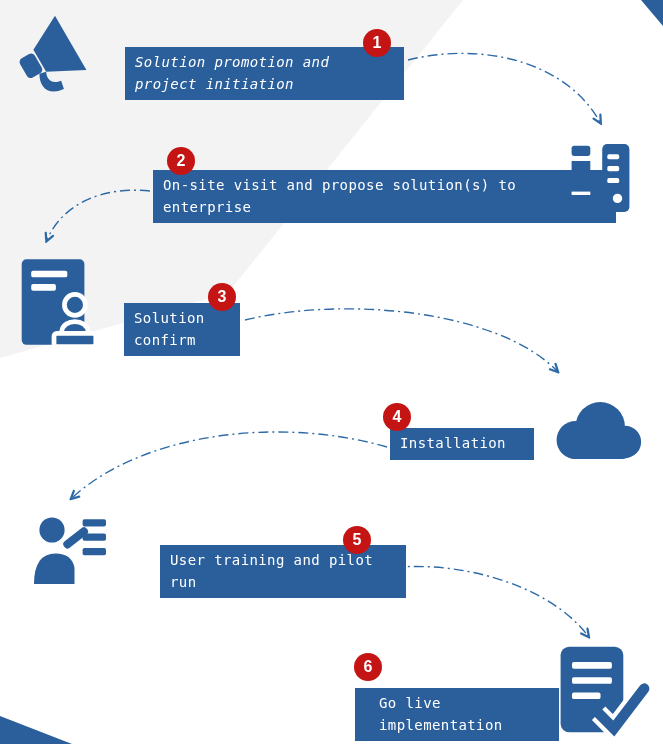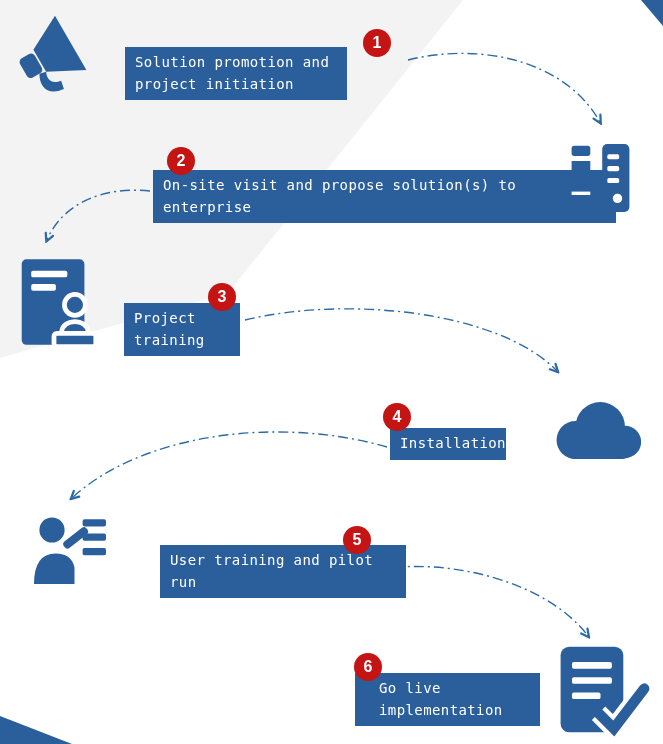--- a/index.html
+++ b/index.html
@@ -33,36 +33,36 @@
     font-family:"Liberation Sans","DejaVu Sans",sans-serif;
     font-weight:bold;font-size:16px;
     display:flex;align-items:center;justify-content:center;
     z-index:3;
   }
   .icon{position:absolute;z-index:2;}
   .icon svg{overflow:visible;display:block;}
   .fillblue{fill:#2b5f9c;}
   
   .s1-icon{left:8px;top:8px;}
-  .s1-box{left:125px;top:47px;width:222px;}
+  .s1-box{left:125px;top:47px;width:279px;font-style:italic;}
   .s1-badge{left:363px;top:29px;}
   .s2-badge{left:167px;top:147px;}
   .s2-box{left:153px;top:170px;width:463px;}
   .s2-icon{left:558px;top:133px;}
   .s3-icon{left:16px;top:253px;}
   .s3-box{left:124px;top:303px;width:116px;}
   .s3-badge{left:208px;top:283px;}
   .s4-badge{left:383px;top:403px;}
-  .s4-box{left:390px;top:428px;width:116px;}
+  .s4-box{left:390px;top:428px;width:144px;}
   .s4-icon{left:543px;top:383px;}
   .s5-icon{left:25px;top:503px;}
   .s5-box{left:124px;top:545px;width:246px;margin-left:36px;}
   .s5-badge{left:343px;top:526px;}
   .s6-badge{left:354px;top:653px;}
-  .s6-box{left:355px;top:673px;width:185px;padding-left:24px;}
+  .s6-box{left:355px;top:688px;width:204px;padding-left:24px;}
   .s6-icon{left:553px;top:643px;}
 </style>
 </head>
 <body>
 
 <div class="canvas">
 
   <svg class="bg-layer" viewBox="0 0 663 744">
     <polygon points="0,0 463,0 228,293 0,358" fill="#f3f3f3"></polygon>
     <polygon points="641,0 663,0 663,26" fill="#2b5f9c"></polygon>
@@ -132,21 +132,21 @@
         <rect x="16" y="16" width="38" height="7" rx="2" fill="#ffffff"></rect>
         <rect x="16" y="30" width="26" height="7" rx="2" fill="#ffffff"></rect>
         <g class="fillblue" stroke="#ffffff" stroke-width="5">
           <circle cx="62" cy="52" r="11"></circle>
           <path d="M48 80 C50 66 74 66 76 80 L76 84 L48 84 Z"></path>
           <rect x="40" y="82" width="44" height="14" rx="3"></rect>
         </g>
       </svg>
     </div>
     <div class="step-box s3-box">
-      <span>Project training</span>
+      <span>Solution confirm</span>
     </div>
     <div class="badge s3-badge">
       <span>3</span>
     </div>
   </div>
 
   <div>
     <div class="badge s4-badge">
       <span>4</span>
     </div>

